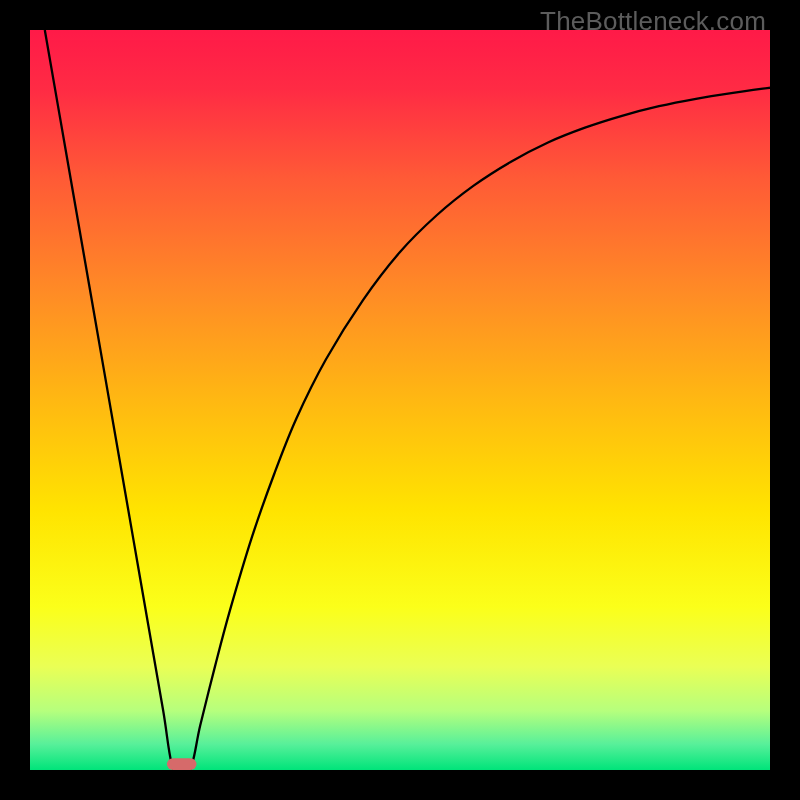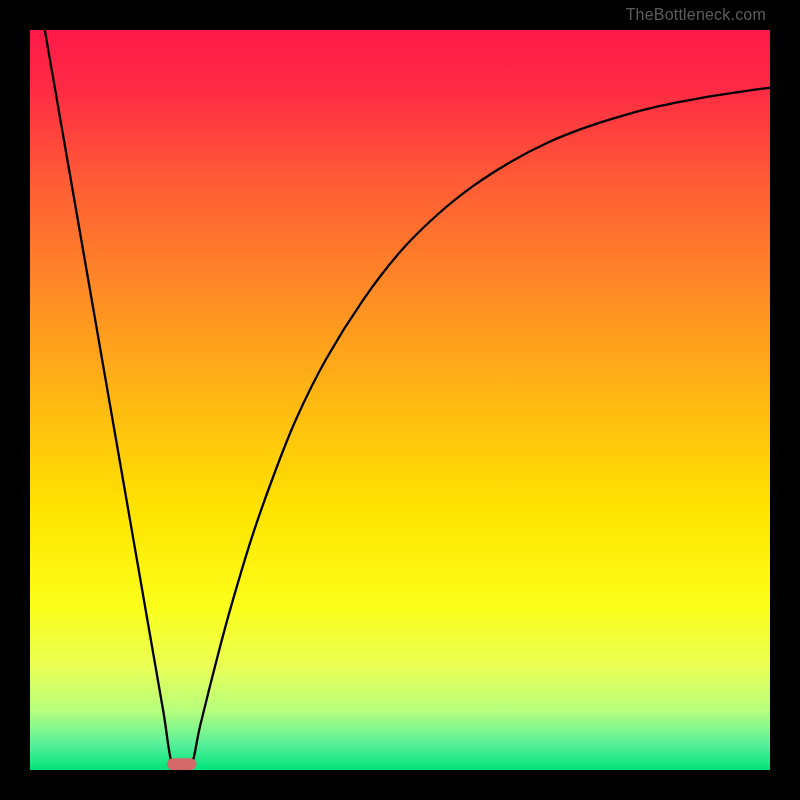--- a/index.html
+++ b/index.html
@@ -24,21 +24,21 @@
     left: 0;
     top: 0;
     width: 740px;
     height: 740px;
   }
   .watermark {
     position: absolute;
     top: 6px;
     right: 34px;
     color: #5c5c5c;
-    font-size: 16px;
+    font-size: 26px;
     font-weight: 400;
     letter-spacing: 0.2px;
   }
   svg {
     display: block;
   }
 </style>
 </head>
 <body>
 

